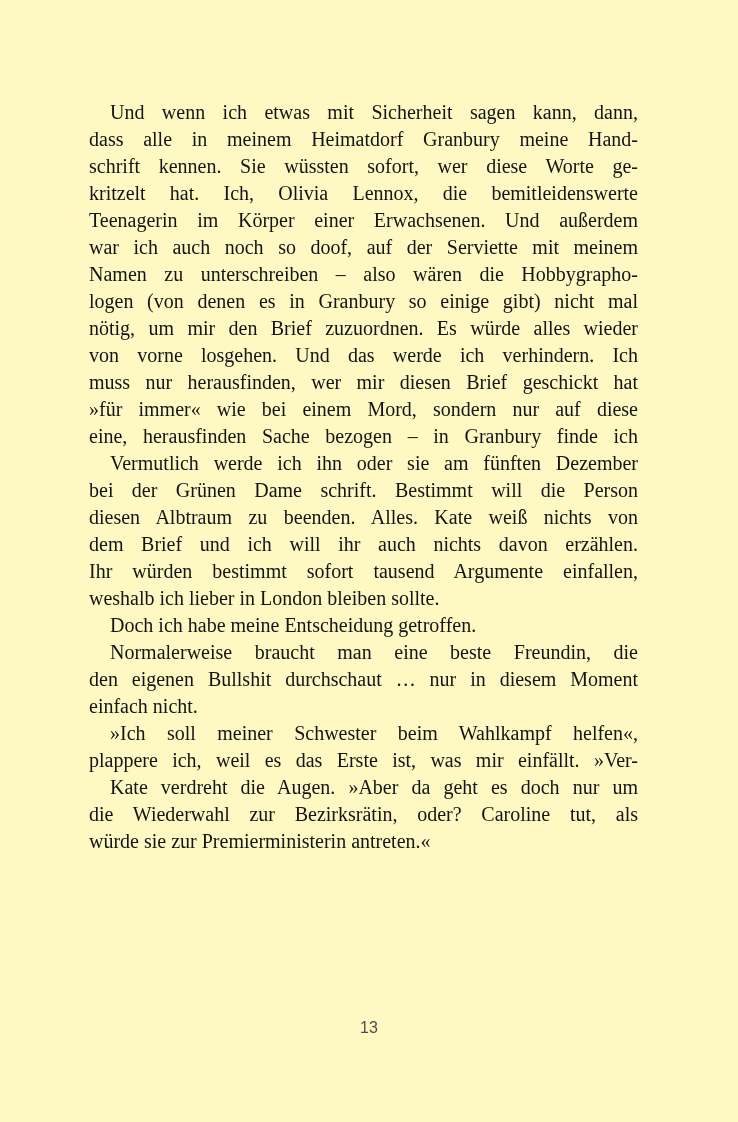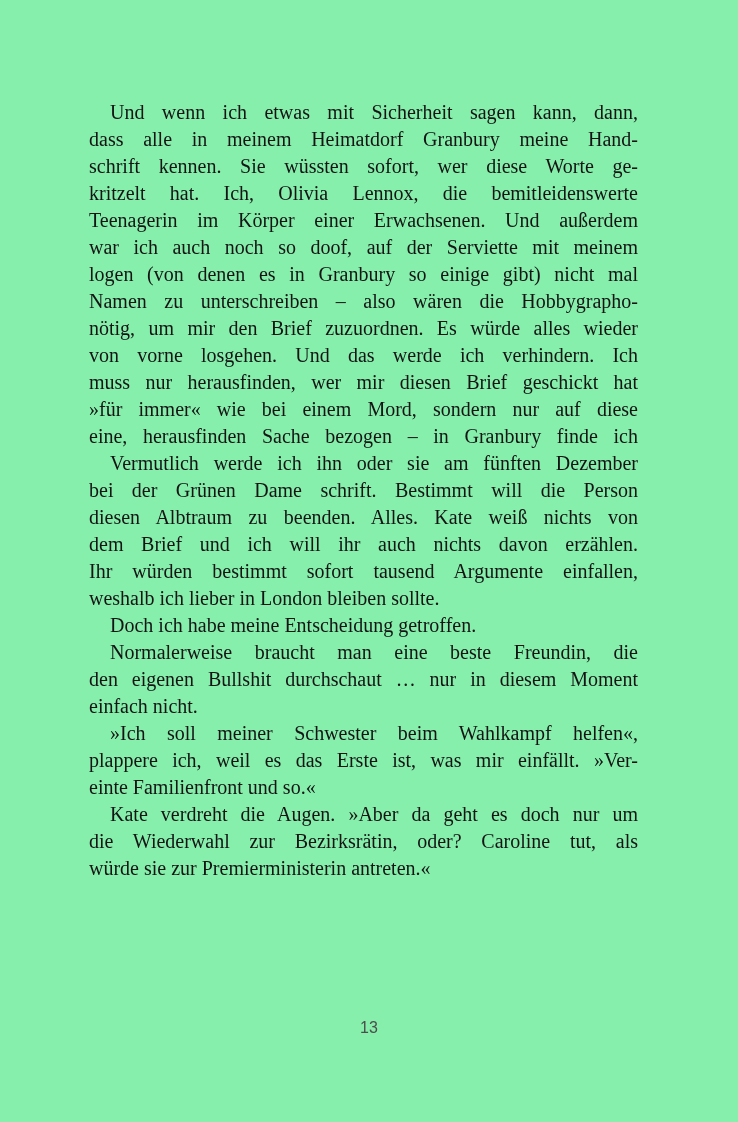--- a/index.html
+++ b/index.html
@@ -4,21 +4,21 @@
 <style>
   html, body {
     margin: 0;
     padding: 0;
     background: #ffffff;
   }
   .page {
     position: relative;
     width: 738px;
     height: 1122px;
-    background: #86efac;
+    background: #fef9c3;
     overflow: hidden;
     font-family: "Liberation Serif", "DejaVu Serif", serif;
   }
   .body-text {
     position: absolute;
     top: 99px;
     left: 89px;
     width: 549px;
     color: #141414;
     font-size: 20px;
@@ -53,22 +53,22 @@
 
 <div class="page">
   <div class="body-text">
       <div class="para">
         <div class="line just indent">Und wenn ich etwas mit Sicherheit sagen kann, dann,</div>
         <div class="line just">dass alle in meinem Heimatdorf Granbury meine Hand-</div>
         <div class="line just">schrift kennen. Sie wüssten sofort, wer diese Worte ge-</div>
         <div class="line just">kritzelt hat. Ich, Olivia Lennox, die bemitleidenswerte</div>
         <div class="line just">Teenagerin im Körper einer Erwachsenen. Und außerdem</div>
         <div class="line just">war ich auch noch so doof, auf der Serviette mit meinem</div>
+        <div class="line just">Namen zu unterschreiben – also wären die Hobbygrapho-</div>
         <div class="line just">logen (von denen es in Granbury so einige gibt) nicht mal</div>
-        <div class="line just">Namen zu unterschreiben – also wären die Hobbygrapho-</div>
         <div class="line just">nötig, um mir den Brief zuzuordnen. Es würde alles wieder</div>
         <div class="line just">von vorne losgehen. Und das werde ich verhindern. Ich</div>
         <div class="line just">muss nur herausfinden, wer mir diesen Brief geschickt hat</div>
         <div class="line just">»für immer« wie bei einem Mord, sondern nur auf diese</div>
         <div class="line just">eine, herausfinden Sache bezogen – in Granbury finde ich</div>
       </div>
       <div class="para">
         <div class="line just indent">Vermutlich werde ich ihn oder sie am fünften Dezember</div>
         <div class="line just">bei der Grünen Dame schrift. Bestimmt will die Person</div>
         <div class="line just">diesen Albtraum zu beenden. Alles. Kate weiß nichts von</div>
@@ -80,21 +80,20 @@
         <div class="line indent">Doch ich habe meine Entscheidung getroffen.</div>
       </div>
       <div class="para">
         <div class="line just indent">Normalerweise braucht man eine beste Freundin, die</div>
         <div class="line just">den eigenen Bullshit durchschaut … nur in diesem Moment</div>
         <div class="line">einfach nicht.</div>
       </div>
       <div class="para">
         <div class="line just indent">»Ich soll meiner Schwester beim Wahlkampf helfen«,</div>
         <div class="line just">plappere ich, weil es das Erste ist, was mir einfällt. »Ver-</div>
-        <div class="line">einte Familienfront und so.«</div>
       </div>
       <div class="para">
         <div class="line just indent">Kate verdreht die Augen. »Aber da geht es doch nur um</div>
         <div class="line just">die Wiederwahl zur Bezirksrätin, oder? Caroline tut, als</div>
         <div class="line">würde sie zur Premierministerin antreten.«</div>
       </div>
     </div>
   <div class="page-number">13</div>
 </div>
 

